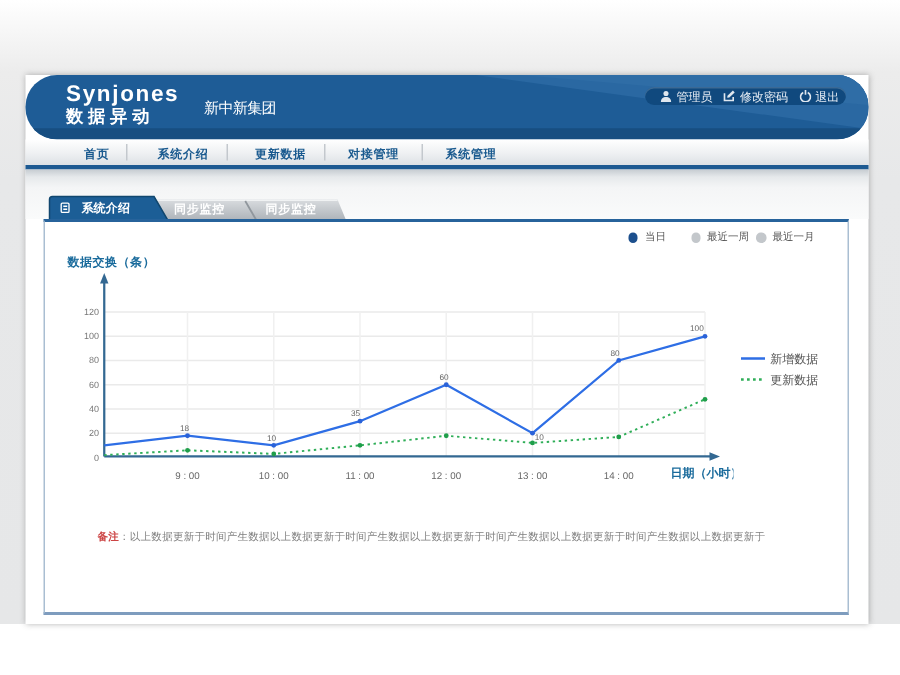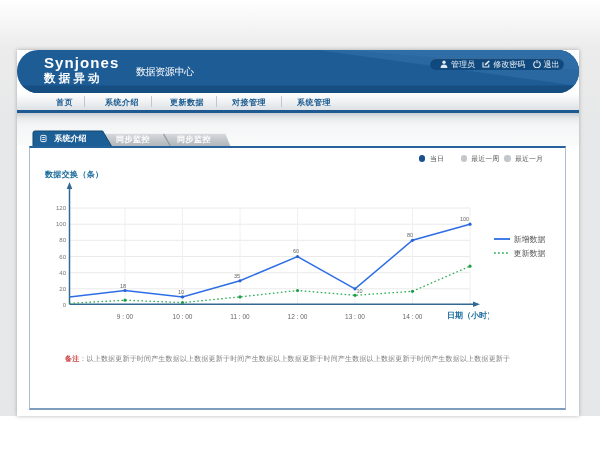--- a/index.html
+++ b/index.html
@@ -44,21 +44,21 @@
   <div class="hdr">
     <svg class="band" width="562" height="43" viewBox="0 0 562 43">
       <polygon points="300,0 562,0 562,36" fill="#2a68a2"></polygon>
       <polygon points="330,0 562,0 562,20" fill="#2f6da6"></polygon>
       <rect x="0" y="35.5" width="562" height="7.5" fill="#174e81"></rect>
     </svg>
     <div class="logo">
       <div class="en">S<i style="font-style:normal;">y</i>njones</div>
       <div class="cn">数据异动</div>
     </div>
-    <div class="apptitle">数据资源中心</div>
+    <div class="apptitle">新中新集团</div>
     <div class="userpill">
       <span class="it"><svg width="8" height="8" viewBox="0 0 8 8">
             <circle cx="4" cy="2.3" r="1.7" fill="#dfe7ef"></circle>
             <path d="M0.6 8 C0.6 5.6 2 4.6 4 4.6 C6 4.6 7.4 5.6 7.4 8 Z" fill="#dfe7ef"></path>
           </svg>管理员</span>
       <span class="it"><svg width="8" height="8" viewBox="0 0 8 8">
             <path d="M1 2.2 L1 7 L6.8 7 L6.8 4.6" stroke="#dfe7ef" stroke-width="1.1" fill="none"></path>
             <path d="M2.8 5.2 L3 3.8 L6.6 0.4 L7.8 1.6 L4.2 5 Z" fill="#dfe7ef"></path>
           </svg>修改密码</span>
       <span class="it"><svg width="8" height="8" viewBox="0 0 8 8">

